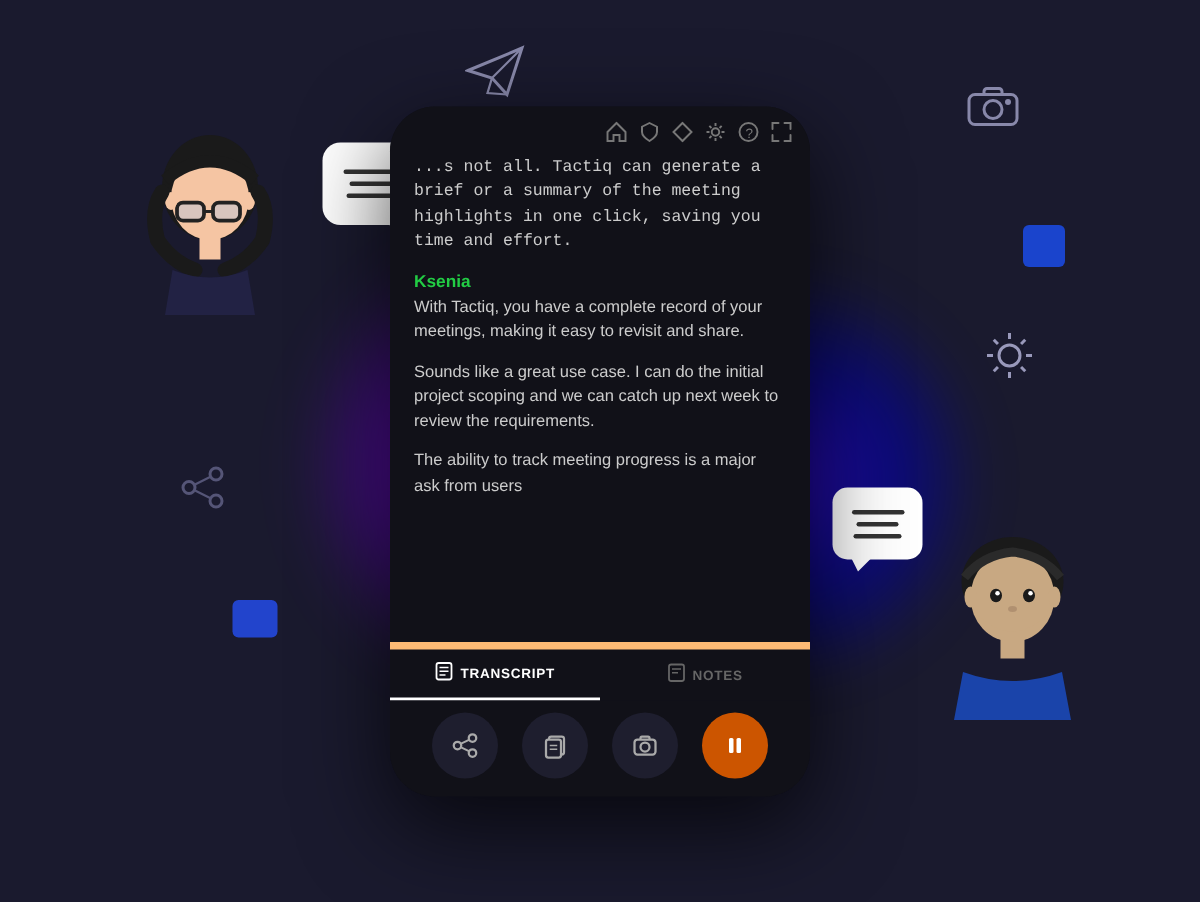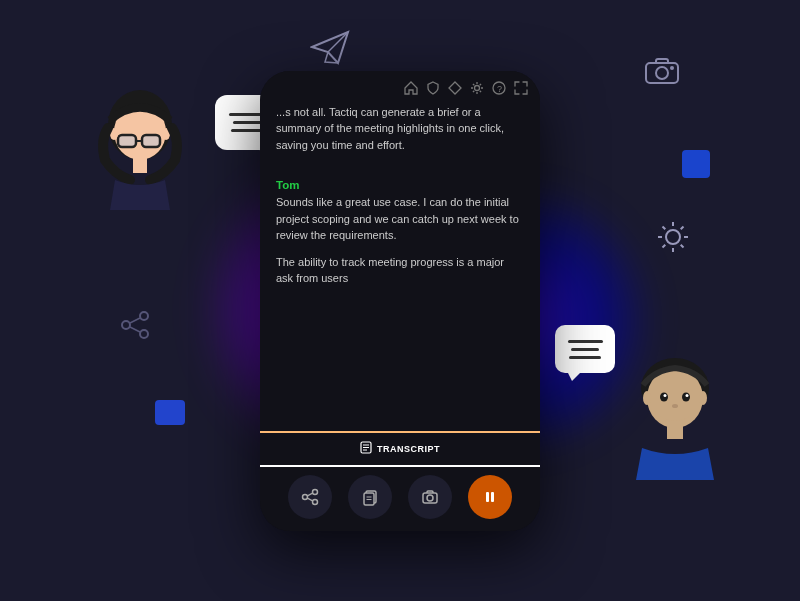--- a/index.html
+++ b/index.html
@@ -214,21 +214,22 @@
       flex: 1;
       overflow: hidden;
       padding: 0 16px 8px;
       background: #111118;
     }
 
     .message-intro {
       color: #ccc;
       font-size: 11px;
       line-height: 1.5;
-      margin-bottom: 26px;
+      margin-bottom: 12px;
+      font-family: Liberation Mono, monospace;
     }
 
     .speaker-name {
       font-size: 11.5px;
       font-weight: 600;
       margin-bottom: 3px;
     }
 
     .speaker-ksenia { color: #22cc44; }
     .speaker-tom { color: #22cc44; }
@@ -237,21 +238,21 @@
     .message-text {
       color: #ccc;
       font-size: 11px;
       line-height: 1.5;
       margin-bottom: 10px;
     }
 
     
     .phone-tabs {
       display: flex;
-      border-top: 2px solid #fdba74;
+      border-top: 5px solid #fdba74;
       background: #111118;
       flex-shrink: 0;
     }
 
     .tab-item {
       flex: 1;
       display: flex;
       align-items: center;
       justify-content: center;
       gap: 5px;
@@ -456,43 +457,56 @@
     <span class="topbar-icon" title="Expand">
       <svg width="14" height="14" viewBox="0 0 14 14" fill="none">
           <path d="M1 5V1H5M9 1H13V5M13 9V13H9M5 13H1V9" stroke="#777" stroke-width="1.3" stroke-linecap="round"></path>
         </svg>
     </span>
   </div>
 
   <div class="phone-content">
     <p class="message-intro">...s not all. Tactiq can generate a brief or a summary of the meeting highlights in one click, saving you time and effort.</p>
 
-
     <div>
-      <div class="speaker-name speaker-tom">Tom</div>
+      <div class="speaker-name speaker-ksenia">Ksenia</div>
+      <p class="message-text">With Tactiq, you have a complete record of your meetings, making it easy to revisit and share.</p>
+    </div>
+
+    <div>
       <p class="message-text">Sounds like a great use case. I can do the initial project scoping and we can catch up next week to review the requirements.</p>
     </div>
 
     <div>
       <p class="message-text">The ability to track meeting progress is a major ask from users</p>
     </div>
   </div>
 
   <div class="phone-tabs">
     <div class="tab-item active">
       <span class="tab-icon">
         <svg width="12" height="13" viewBox="0 0 12 13" fill="none">
             <rect x="1" y="1" width="10" height="11" rx="1.5" stroke="white" stroke-width="1.2"></rect>
             <line x1="3" y1="4" x2="9" y2="4" stroke="white" stroke-width="1"></line>
             <line x1="3" y1="6.5" x2="9" y2="6.5" stroke="white" stroke-width="1"></line>
             <line x1="3" y1="9" x2="7" y2="9" stroke="white" stroke-width="1"></line>
           </svg>
       </span>
       <span>TRANSCRIPT</span>
     </div>
+    <div class="tab-item">
+      <span class="tab-icon">
+        <svg width="12" height="13" viewBox="0 0 12 13" fill="none">
+            <rect x="1" y="1" width="10" height="11" rx="1.5" stroke="#666" stroke-width="1.2"></rect>
+            <line x1="3" y1="4" x2="9" y2="4" stroke="#666" stroke-width="1"></line>
+            <line x1="3" y1="6.5" x2="7" y2="6.5" stroke="#666" stroke-width="1"></line>
+          </svg>
+      </span>
+      <span>NotES</span>
+    </div>
   </div>
 
   <div class="phone-actionbar">
     <button class="action-btn" title="Share">
       <svg width="18" height="18" viewBox="0 0 18 18" fill="none">
           <circle cx="14" cy="4" r="2.5" stroke="#aaa" stroke-width="1.5"></circle>
           <circle cx="4" cy="9" r="2.5" stroke="#aaa" stroke-width="1.5"></circle>
           <circle cx="14" cy="14" r="2.5" stroke="#aaa" stroke-width="1.5"></circle>
           <line x1="6.4" y1="7.8" x2="11.6" y2="5.2" stroke="#aaa" stroke-width="1.3"></line>
           <line x1="6.4" y1="10.2" x2="11.6" y2="12.8" stroke="#aaa" stroke-width="1.3"></line>

